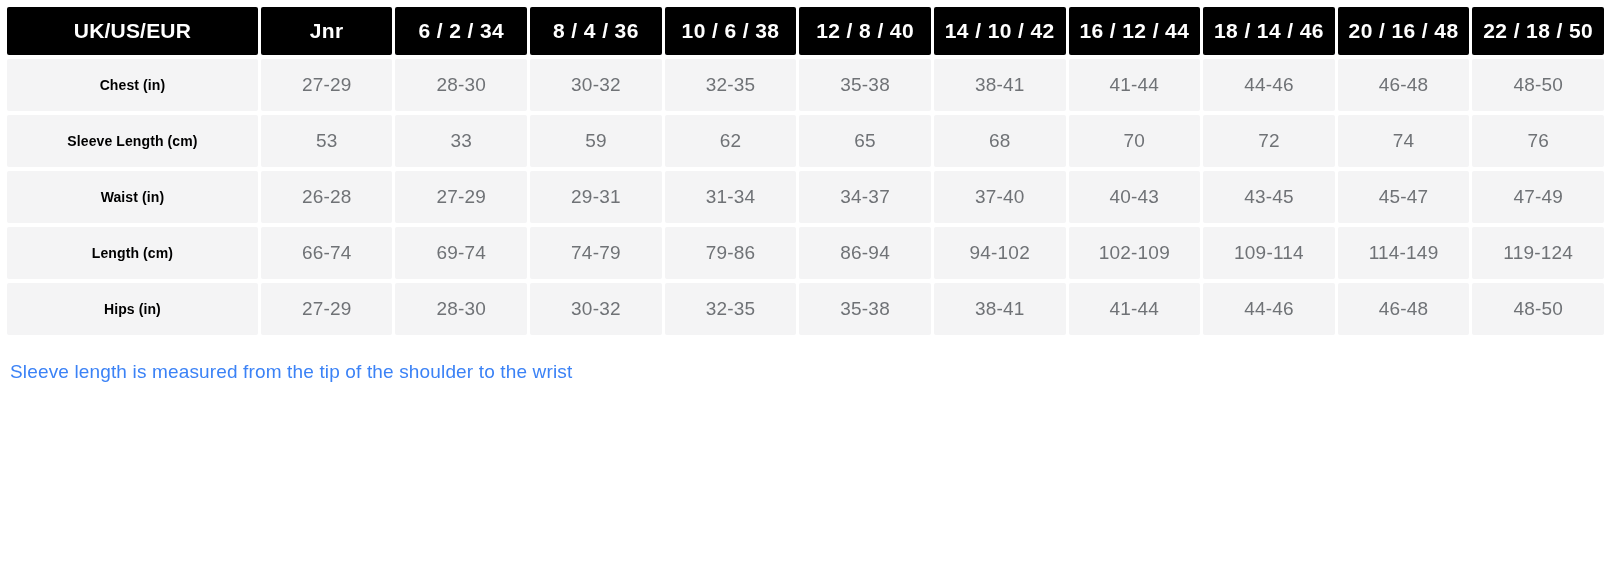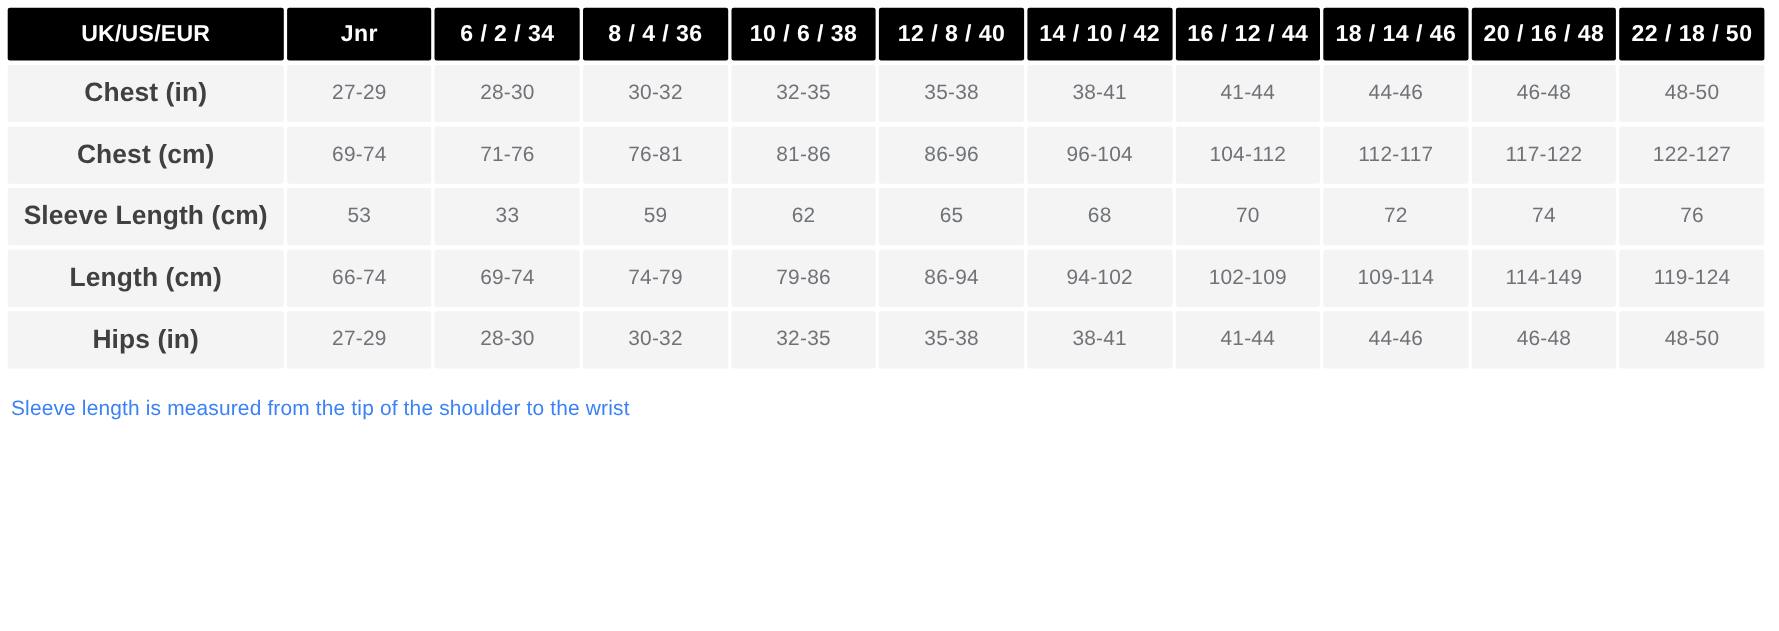--- a/index.html
+++ b/index.html
@@ -56,22 +56,22 @@
   tbody td {
     background: #f4f4f5;
     height: 52px;
     text-align: center;
     vertical-align: middle;
     border-radius: 2px;
     white-space: nowrap;
   }
 
   tbody td.row-label {
-    color: #404040;
-    font-size: 24px;
+    color: #000000;
+    font-size: 14px;
     font-weight: bold;
     letter-spacing: 0.1px;
   }
 
   tbody td.row-value {
     color: #6f7276;
     font-size: 19px;
     font-weight: normal;
     letter-spacing: 0.2px;
   }
@@ -131,44 +131,44 @@
           <td class="row-value">30-32</td>
           <td class="row-value">32-35</td>
           <td class="row-value">35-38</td>
           <td class="row-value">38-41</td>
           <td class="row-value">41-44</td>
           <td class="row-value">44-46</td>
           <td class="row-value">46-48</td>
           <td class="row-value">48-50</td>
         </tr>
         <tr>
-          <td class="row-label">Chest (cm)</td>
-          <td class="row-value">69-74</td>
-          <td class="row-value">71-76</td>
-          <td class="row-value">76-81</td>
-          <td class="row-value">81-86</td>
-          <td class="row-value">86-96</td>
-          <td class="row-value">96-104</td>
-          <td class="row-value">104-112</td>
-          <td class="row-value">112-117</td>
-          <td class="row-value">117-122</td>
-          <td class="row-value">122-127</td>
-        </tr>
-        <tr>
           <td class="row-label">Sleeve Length (cm)</td>
           <td class="row-value">53</td>
           <td class="row-value">33</td>
           <td class="row-value">59</td>
           <td class="row-value">62</td>
           <td class="row-value">65</td>
           <td class="row-value">68</td>
           <td class="row-value">70</td>
           <td class="row-value">72</td>
           <td class="row-value">74</td>
           <td class="row-value">76</td>
+        </tr>
+        <tr>
+          <td class="row-label">Waist (in)</td>
+          <td class="row-value">26-28</td>
+          <td class="row-value">27-29</td>
+          <td class="row-value">29-31</td>
+          <td class="row-value">31-34</td>
+          <td class="row-value">34-37</td>
+          <td class="row-value">37-40</td>
+          <td class="row-value">40-43</td>
+          <td class="row-value">43-45</td>
+          <td class="row-value">45-47</td>
+          <td class="row-value">47-49</td>
         </tr>
         <tr>
           <td class="row-label">Length (cm)</td>
           <td class="row-value">66-74</td>
           <td class="row-value">69-74</td>
           <td class="row-value">74-79</td>
           <td class="row-value">79-86</td>
           <td class="row-value">86-94</td>
           <td class="row-value">94-102</td>
           <td class="row-value">102-109</td>

